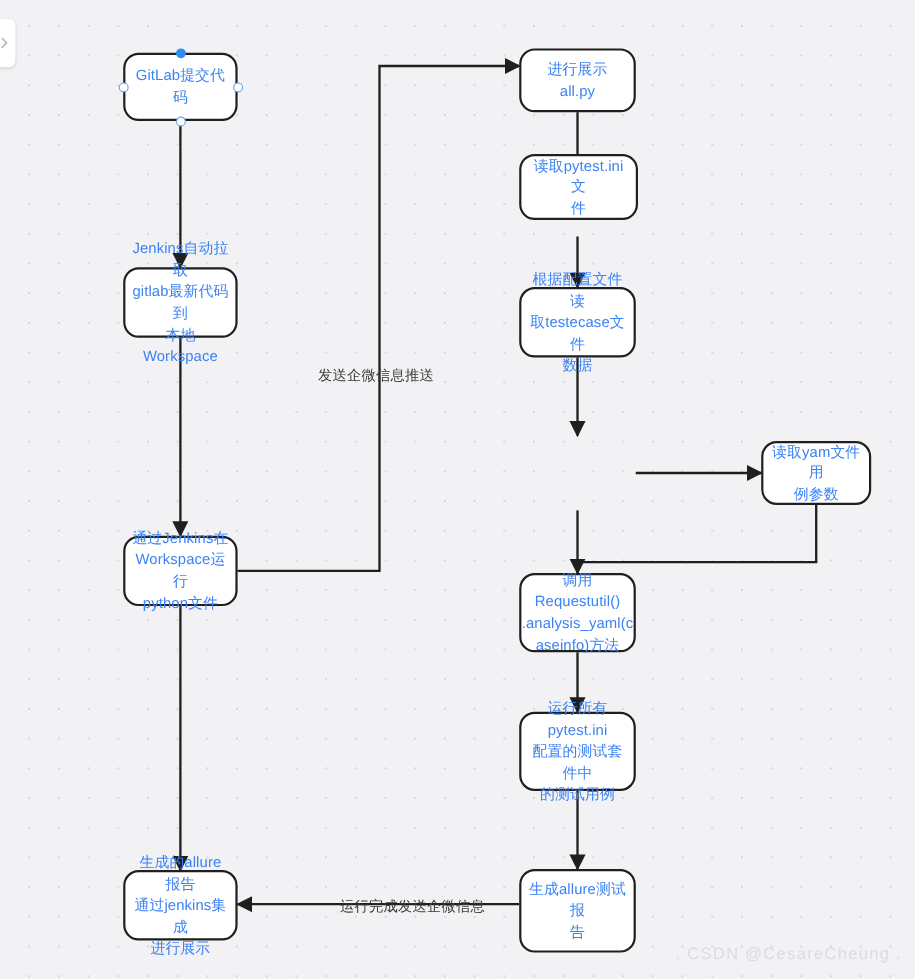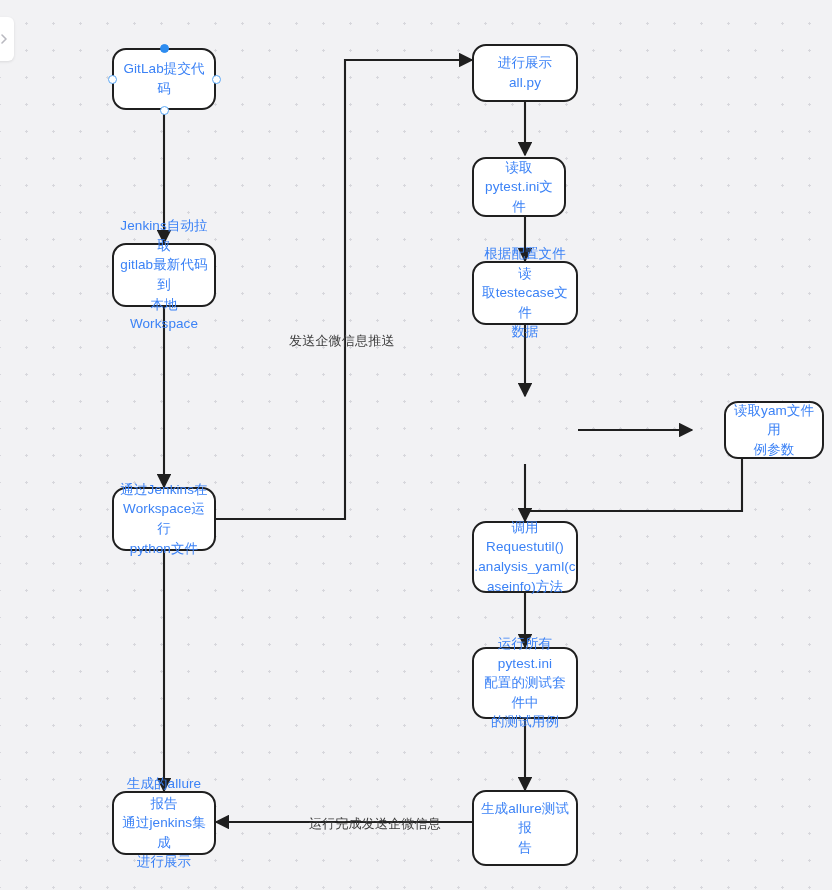--- a/index.html
+++ b/index.html
@@ -184,40 +184,41 @@
 Workspace运行
 python文件</div>
 
   <div class="node" style="left:112px; top:791px; width:104px; height:64px;">生成的allure报告
 通过jenkins集成
 进行展示</div>
 
   <div class="node" style="left:472px; top:44px; width:106px; height:58px;">进行展示
 all.py</div>
 
-  <div class="node" style="left:472px; top:157px; width:94px; height:60px;">读取pytest.ini文
+  <div class="node" style="left:472px; top:140px; width:108px; height:60px;">读取pytest.ini文
 件</div>
 
   <div class="node" style="left:472px; top:261px; width:106px; height:64px;">根据配置文件读
 取testecase文件
 数据</div>
 
 
-  <div class="node" style="left:692px; top:401px; width:100px; height:58px;margin-left:32px;">读取yam文件用
+  <div class="node" style="left:692px; top:401px; width:100px; height:58px;">读取yam文件用
 例参数</div>
 
   <div class="node" style="left:472px; top:521px; width:106px; height:72px;">调用Requestutil()
 .analysis_yaml(c
 aseinfo)方法</div>
 
   <div class="node" style="left:472px; top:647px; width:106px; height:72px;">运行所有pytest.ini
 配置的测试套件中
 的测试用例</div>
 
   <div class="node" style="left:472px; top:790px; width:106px; height:76px;">生成allure测试报
 告</div>
 
   <div class="edge-label" style="left:289px; top:313px;margin-top:19px;">发送企微信息推送</div>
 
   <div class="edge-label" style="left:309px; top:815px;">运行完成发送企微信息</div>
 
+  <div id="watermark">. CSDN @CesareCheung .</div>
 
 </div>
 
 </body></html>

